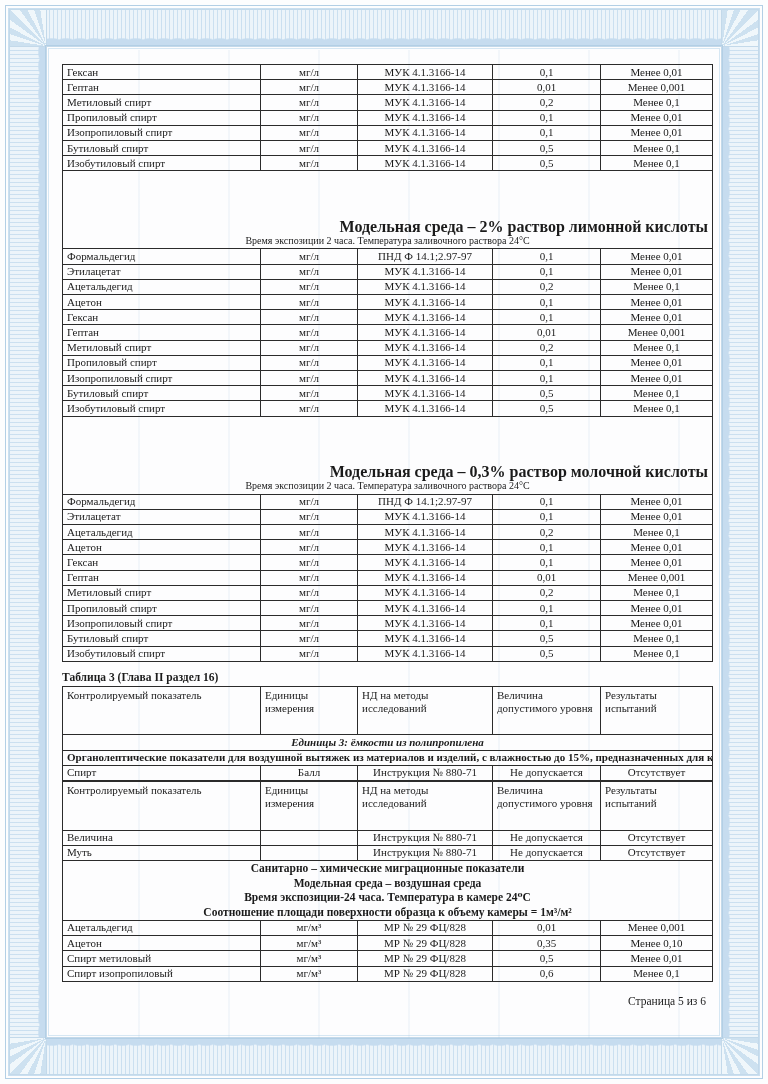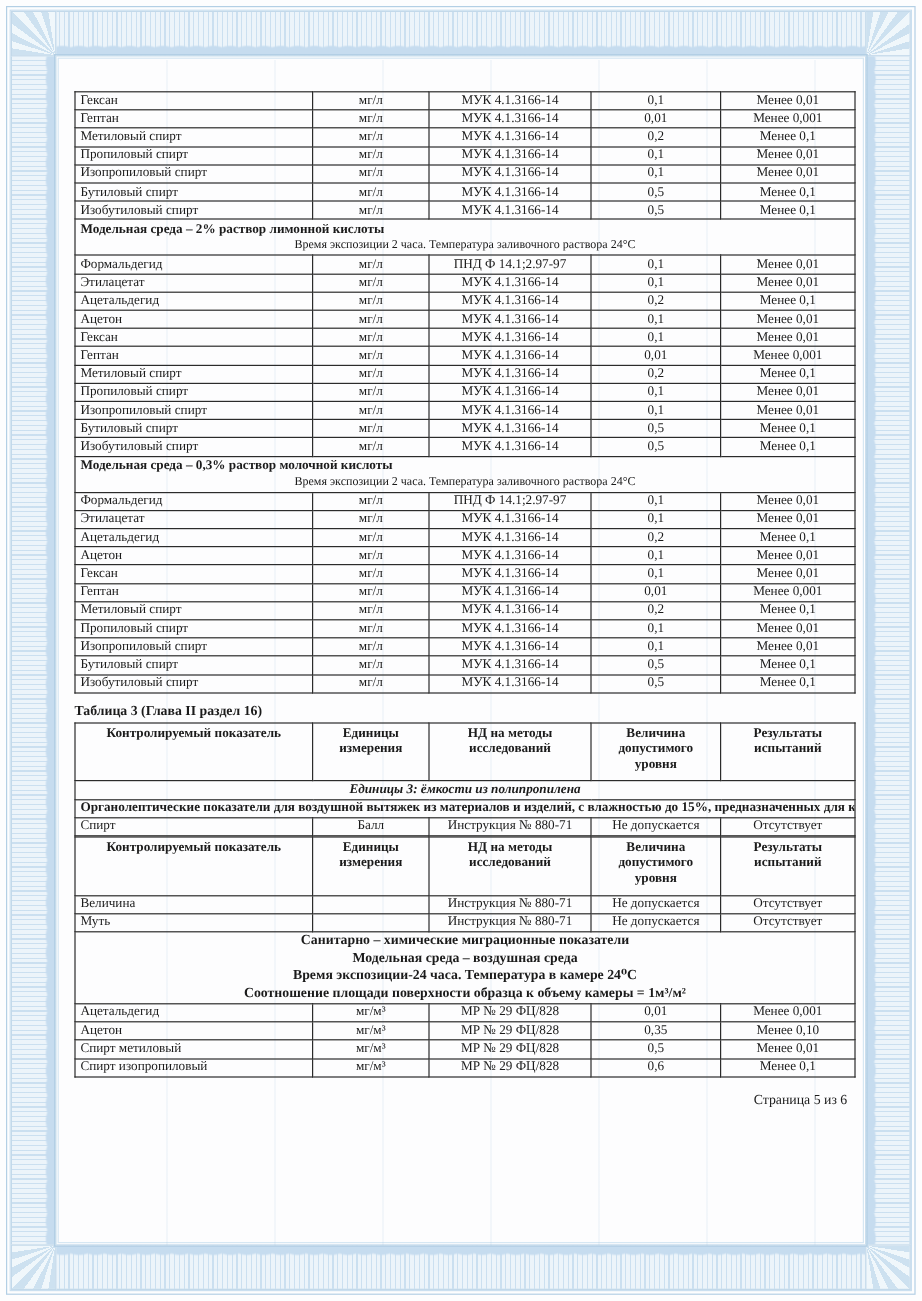--- a/index.html
+++ b/index.html
@@ -37,35 +37,35 @@
       radial-gradient(circle at -35% 50%, #c6dcef 40%, rgba(255,255,255,0) 43%),
       repeating-linear-gradient(0deg, rgba(170,203,230,.5) 0 1px, rgba(255,255,255,0) 1px 4px);}
   .corner{position:absolute;width:36px;height:36px;border:1px solid #c3d9ea;background-color:#eef5fa;}
   .c-tl{top:9px;left:9px;background-image:repeating-conic-gradient(from 90deg at 100% 100%, #cde1f0 0deg 9deg, #f0f7fb 9deg 18deg),radial-gradient(circle at 100% 100%, rgba(255,255,255,.8) 0 8px, rgba(255,255,255,0) 9px);}
   .c-tr{top:9px;right:9px;background-image:repeating-conic-gradient(from 180deg at 0% 100%, #cde1f0 0deg 9deg, #f0f7fb 9deg 18deg);}
   .c-bl{bottom:9px;left:9px;background-image:repeating-conic-gradient(from 0deg at 100% 0%, #cde1f0 0deg 9deg, #f0f7fb 9deg 18deg);}
   .c-br{bottom:9px;right:9px;background-image:repeating-conic-gradient(from 270deg at 0% 0%, #cde1f0 0deg 9deg, #f0f7fb 9deg 18deg);}
   
   .content{
     position:absolute;left:50px;top:50px;right:50px;bottom:46px;
-    padding:26px 6px 0 12px;
+    padding:14px 6px 0 12px;
     background-image:repeating-linear-gradient(90deg, rgba(150,185,215,0) 0 88px, rgba(150,185,215,.10) 88px 90px);
   }
   table.t{width:650px;border-collapse:collapse;table-layout:fixed;}
   table.t td,table.t th{
     border:1px solid #2b2b2b;
     font-size:11px;line-height:13.2px;
     padding:0.5px 4px;
     overflow:hidden;white-space:nowrap;
   }
   table.t td{text-align:center;vertical-align:middle;}
   table.t td.c0{text-align:left;}
-  table.t th{font-weight:bold;text-align:center;vertical-align:top;white-space:normal;height:45px;padding-top:2px;}
+  table.t th{font-weight:normal;text-align:left;vertical-align:top;white-space:normal;height:45px;padding-top:2px;}
   td.sec{white-space:normal;padding:1px 4px;}
-  .sec-title{font-weight:bold;text-align:left;font-size:11px;line-height:14px;}
+  .sec-title{font-weight:bold;text-align:right;font-size:16px;line-height:14px;margin-top:48px;}
   .sec-sub{text-align:center;font-size:10px;line-height:14px;}
   td.sample{font-weight:bold;font-style:italic;text-align:center;white-space:normal;font-size:11.5px;}
   td.plaincenter{text-align:center;white-space:normal;}
   td.boldnote{font-weight:bold;text-align:center;white-space:normal;font-size:11.3px;line-height:14px;padding:1px 6px;}
   td.secblock{white-space:normal;padding:2px 4px;margin-left:37px;}
   .secline{font-weight:bold;text-align:center;font-size:11.5px;line-height:14.5px;}
   .caption{width:650px;text-align:left;font-weight:bold;font-size:11.5px;line-height:14px;}
   .cap1{margin-top:8px;margin-bottom:2px;}
   .cap2{margin-top:23px;margin-bottom:3px;}
   .pagenum{width:650px;text-align:right;font-size:11.5px;margin-top:13px;padding-right:6px;box-sizing:border-box;}

